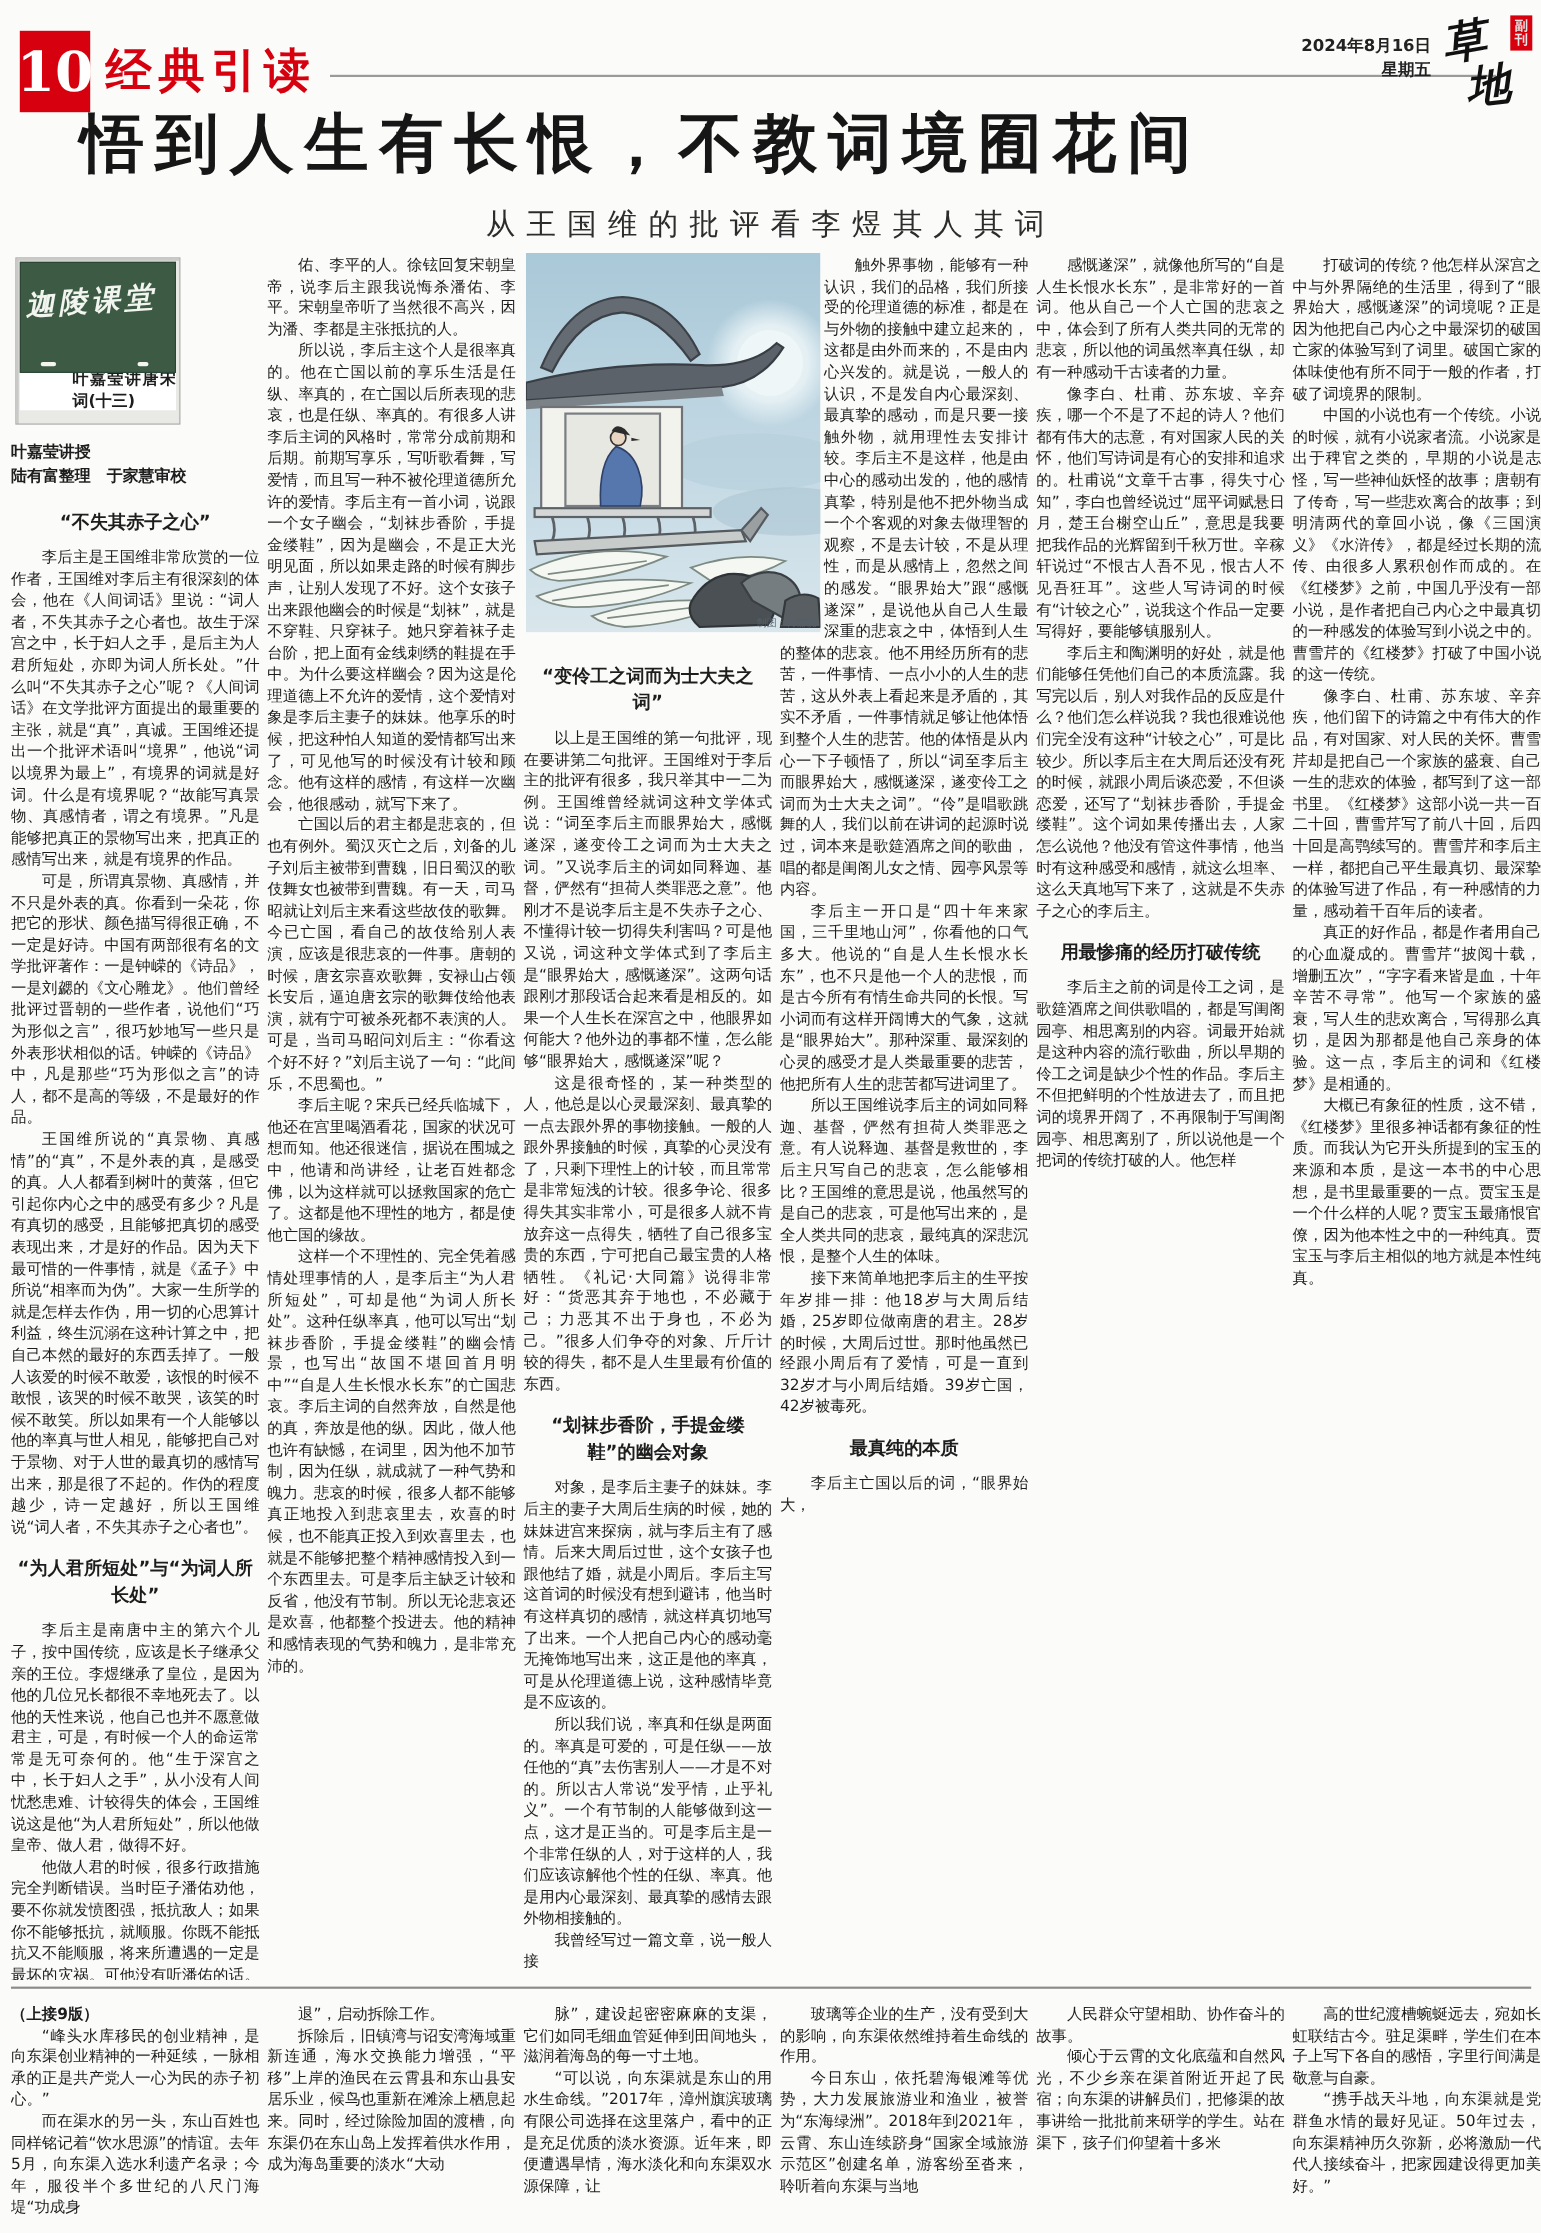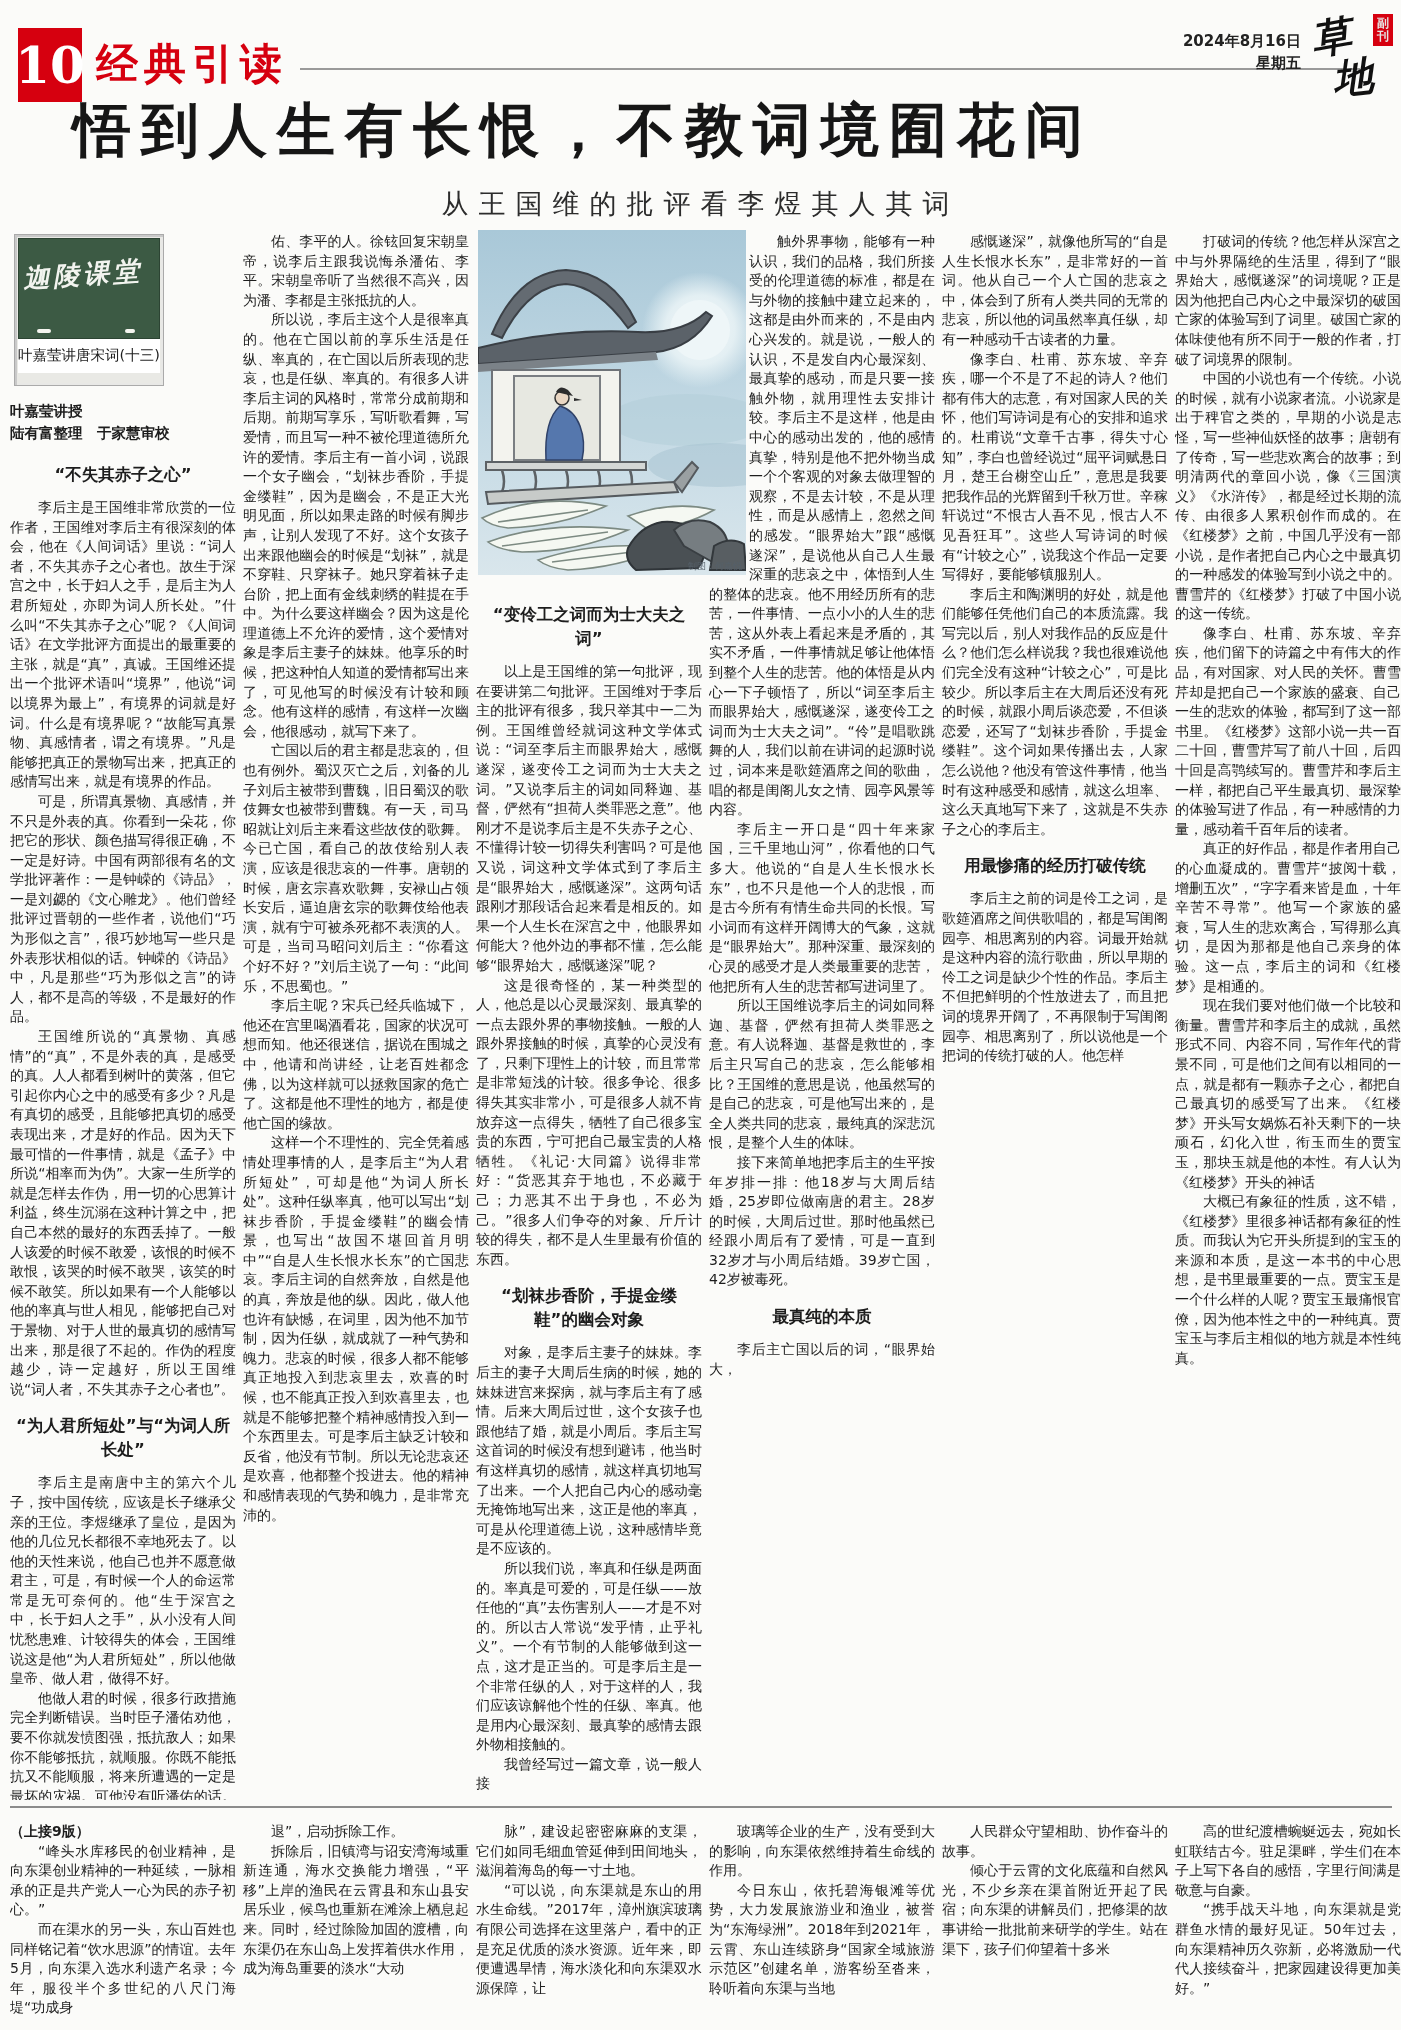--- a/index.html
+++ b/index.html
@@ -55,21 +55,21 @@
     box-shadow:2px 2px 0 #c9c9c9 inset,-2px -2px 0 #e8e8e6 inset;background:#e9e9e5;padding:3px;}
   .board-green{height:99px;background:#3c5a44;border:1px solid #2c4433;position:relative;}
   .board-green .chalk-text{
     position:absolute;left:4px;top:26px;width:130px;color:#f2f4ef;
     font-family:"DejaVu Serif","Liberation Serif",serif;font-style:italic;font-weight:700;
     font-size:26px;letter-spacing:4px;transform:rotate(-4deg);white-space:nowrap;
   }
   .chalk1,.chalk2{position:absolute;bottom:5px;height:4px;background:#f5f5f0;border-radius:2px;}
   .chalk1{left:18px;width:14px;} .chalk2{right:24px;width:10px;}
   .board-label{height:34px;background:#fff;display:flex;align-items:center;justify-content:center;
-    font-weight:400;font-size:14.5px;letter-spacing:0;}
+    font-weight:700;font-size:14.5px;letter-spacing:0;padding-left:48px;}
   .byline{font-weight:700;font-size:14.5px;line-height:22px;margin-bottom:4px;}
   
   .illus{position:absolute;left:478px;top:230px;width:268px;height:345px;overflow:hidden;}
   .illus svg{display:block;}
   .illus-caption{position:absolute;right:4px;bottom:2px;font-size:9px;color:#55606a;}
   .float-spacer{float:left;width:40px;height:352px;}
   .col3-offset{height:356px;}
   
   .divider{position:absolute;left:10px;top:1806px;width:1382px;height:2px;background:#8c8c8c;}
   .bcol{position:absolute;top:1822px;height:192px;width:226px;overflow:hidden;
@@ -166,21 +166,20 @@
       <p class="para">李后主之前的词是伶工之词，是歌筵酒席之间供歌唱的，都是写闺阁园亭、相思离别的内容。词最开始就是这种内容的流行歌曲，所以早期的伶工之词是缺少个性的作品。李后主不但把鲜明的个性放进去了，而且把词的境界开阔了，不再限制于写闺阁园亭、相思离别了，所以说他是一个把词的传统打破的人。他怎样</p>
     </div>
 </div>
 
 <div class="col c5">
   <div>
       <p class="para">打破词的传统？他怎样从深宫之中与外界隔绝的生活里，得到了“眼界始大，感慨遂深”的词境呢？正是因为他把自己内心之中最深切的破国亡家的体验写到了词里。破国亡家的体味使他有所不同于一般的作者，打破了词境界的限制。</p>
       <p class="para">中国的小说也有一个传统。小说的时候，就有小说家者流。小说家是出于稗官之类的，早期的小说是志怪，写一些神仙妖怪的故事；唐朝有了传奇，写一些悲欢离合的故事；到明清两代的章回小说，像《三国演义》《水浒传》，都是经过长期的流传、由很多人累积创作而成的。在《红楼梦》之前，中国几乎没有一部小说，是作者把自己内心之中最真切的一种感发的体验写到小说之中的。曹雪芹的《红楼梦》打破了中国小说的这一传统。</p>
       <p class="para">像李白、杜甫、苏东坡、辛弃疾，他们留下的诗篇之中有伟大的作品，有对国家、对人民的关怀。曹雪芹却是把自己一个家族的盛衰、自己一生的悲欢的体验，都写到了这一部书里。《红楼梦》这部小说一共一百二十回，曹雪芹写了前八十回，后四十回是高鹗续写的。曹雪芹和李后主一样，都把自己平生最真切、最深挚的体验写进了作品，有一种感情的力量，感动着千百年后的读者。</p>
       <p class="para">真正的好作品，都是作者用自己的心血凝成的。曹雪芹“披阅十载，增删五次”，“字字看来皆是血，十年辛苦不寻常”。他写一个家族的盛衰，写人生的悲欢离合，写得那么真切，是因为那都是他自己亲身的体验。这一点，李后主的词和《红楼梦》是相通的。</p>
-      <p class="para">现在我们要对他们做一个比较和衡量。曹雪芹和李后主的成就，虽然形式不同、内容不同，写作年代的背景不同，可是他们之间有以相同的一点，就是都有一颗赤子之心，都把自己最真切的感受写了出来。《红楼梦》开头写女娲炼石补天剩下的一块顽石，幻化入世，衔玉而生的贾宝玉，那块玉就是他的本性。有人认为《红楼梦》开头的神话</p>
       <p class="para">大概已有象征的性质，这不错，《红楼梦》里很多神话都有象征的性质。而我认为它开头所提到的宝玉的来源和本质，是这一本书的中心思想，是书里最重要的一点。贾宝玉是一个什么样的人呢？贾宝玉最痛恨官僚，因为他本性之中的一种纯真。贾宝玉与李后主相似的地方就是本性纯真。</p>
     </div>
 </div>
 
 <div class="illus">
   <svg width="268" height="345" viewBox="0 0 268 345">
     <defs>
       <linearGradient id="sky" x1="0" y1="0" x2="0" y2="1">
         <stop offset="0" stop-color="#a9c8d8"></stop>
         <stop offset="0.55" stop-color="#c3d9e4"></stop>

